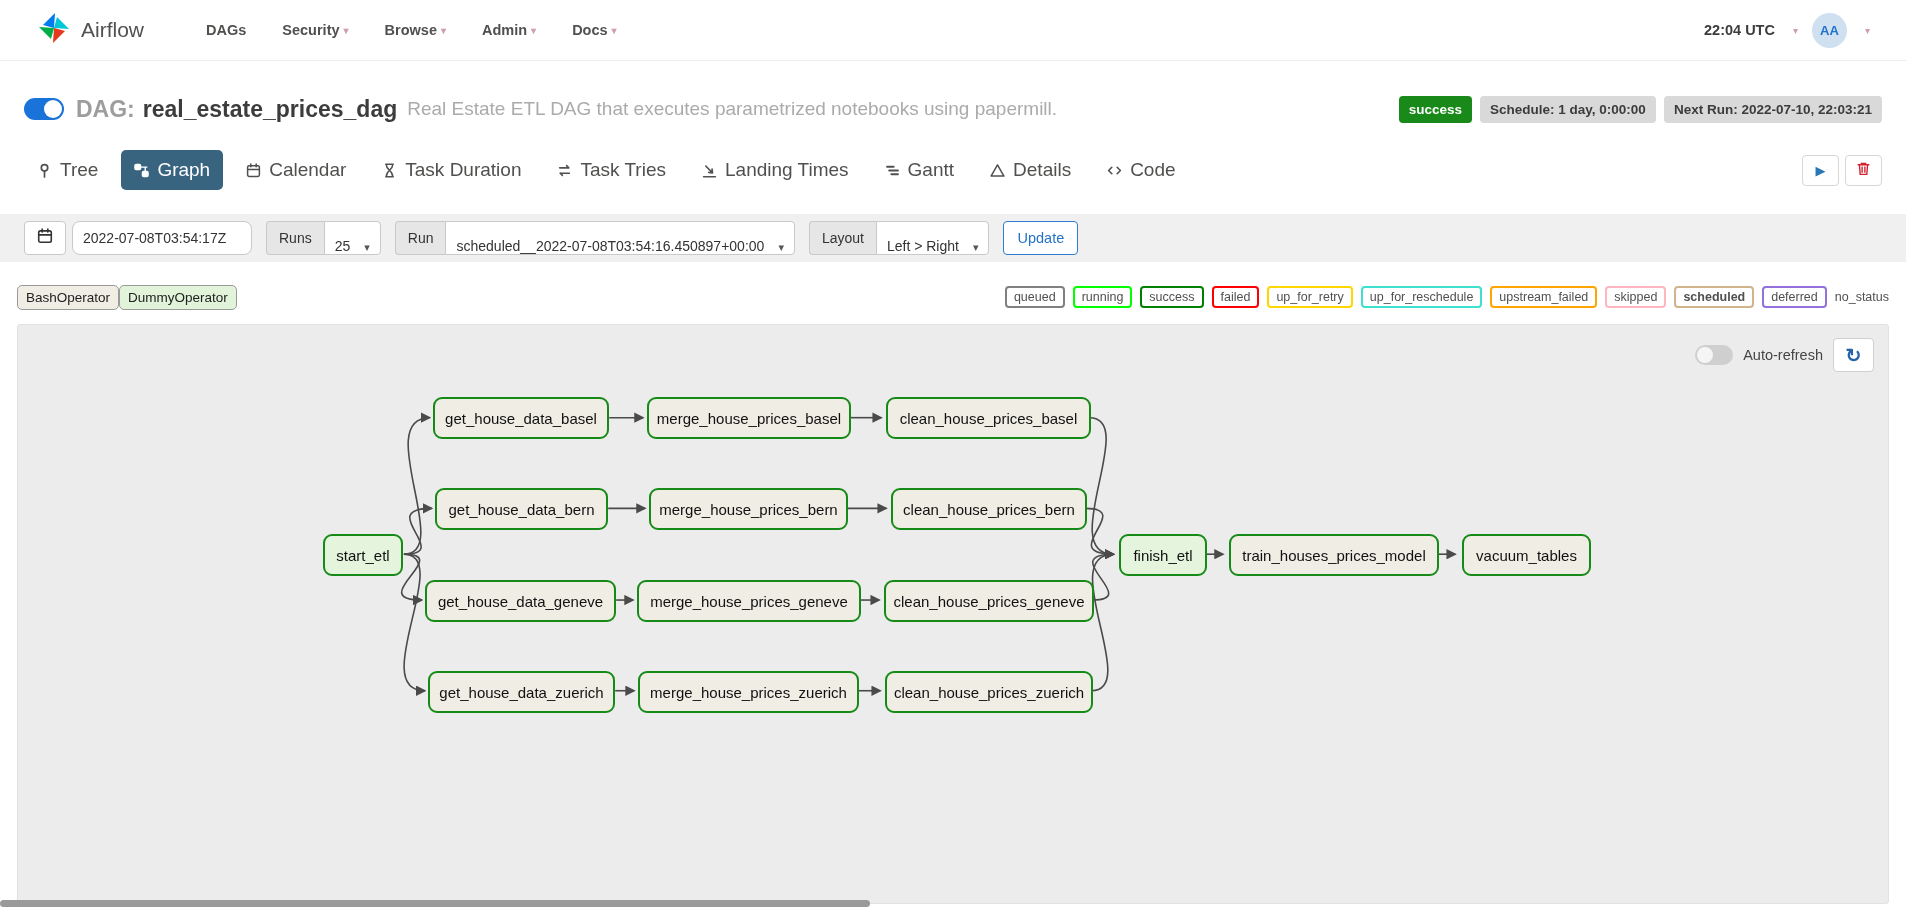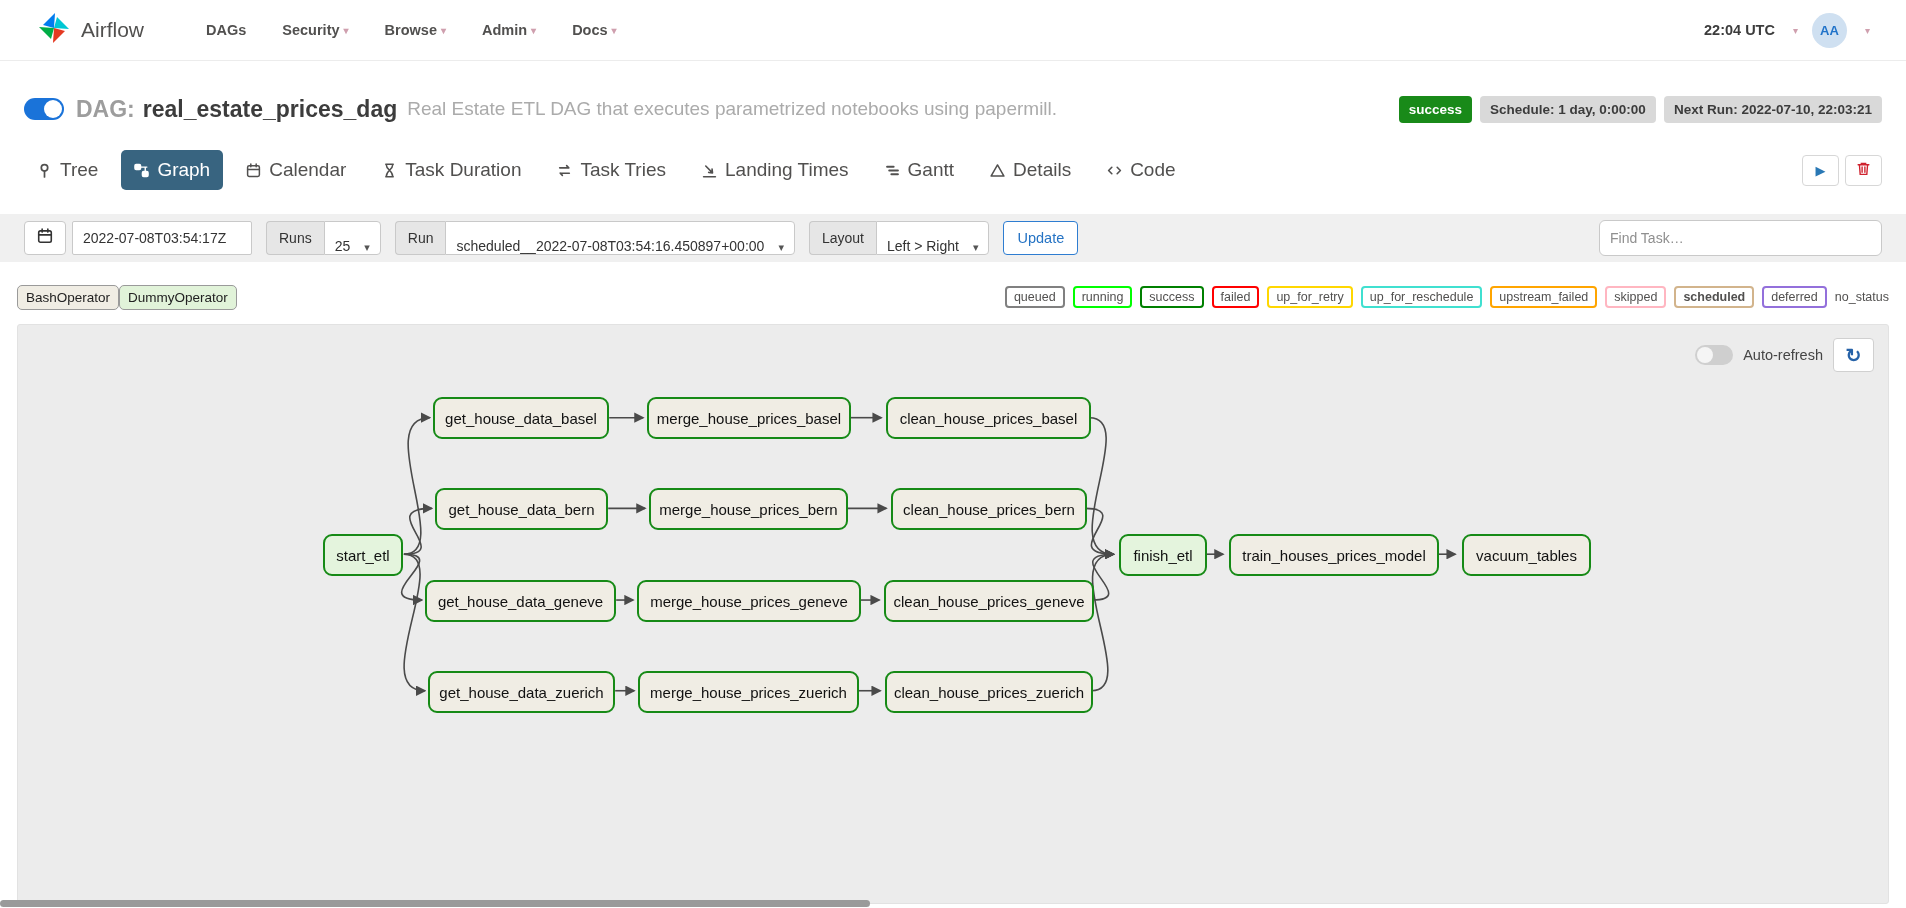--- a/index.html
+++ b/index.html
@@ -42,21 +42,21 @@
   .tab-actions { margin-left:auto; display:flex; gap:6px; }
   .icon-btn { width:37px; height:31px; background:#fff; border:1px solid #d7d7d7; border-radius:4px;
               display:flex; align-items:center; justify-content:center; cursor:pointer; }
   .play-glyph { color:#2978b5; font-size:13px; }
 
   
   .filter-bar { margin-top:24px; background:#f0f0f0; padding:7px 24px; height:48px;
                 display:flex; align-items:center; gap:14px; }
   .cal-btn { width:42px; height:34px; background:#fff; border:1px solid #c9c9c9; border-radius:4px;
              display:flex; align-items:center; justify-content:center; cursor:pointer; }
-  .text-input { height:34px; border:1px solid #c9c9c9; border-radius:2px; padding:0 10px;
+  .text-input { height:34px; border:1px solid #c9c9c9; border-radius:8px; padding:0 10px;
                 font-size:14px; font-family:"Liberation Sans",sans-serif; color:#333; background:#fff; }
   .date-input { width:180px; margin-left:-8px; }
   .igroup { display:flex; height:34px; }
   .igroup-label { background:#e6e6e6; border:1px solid #c9c9c9; border-right:none;
                   border-radius:4px 0 0 4px; display:flex; align-items:center; padding:0 12px;
                   font-size:14px; color:#333; }
   .select { background:#fff; border:1px solid #c9c9c9; border-radius:0 4px 4px 0;
             display:flex; align-items:flex-end; gap:14px; padding:0 10px; font-size:14px;
             color:#333; cursor:pointer; }
   .select .sel-caret { font-size:11px; color:#555; }
@@ -257,21 +257,20 @@
     </div>
   </div>
   <div class="igroup">
     <div class="igroup-label">Layout</div>
     <div class="select">
       <span>Left &gt; Right</span>
         <span class="sel-caret">▾</span>
     </div>
   </div>
   <button class="update-btn">Update</button>
-  <input class="text-input find-task" placeholder="Find Task…" style="">
 </div>
 
 <div class="legend-row">
   <div class="op-legend" id="op-legend">
       <span class="op-badge" style="background: rgb(240, 237, 228);">BashOperator</span>
       <span class="op-badge" style="background: rgb(225, 243, 217);">DummyOperator</span>
     </div>
   <div class="state-legend" id="state-legend">
       <span class="state-badge" style="border-color: rgb(128, 128, 128);">queued</span>
       <span class="state-badge" style="border-color: rgb(0, 255, 0);">running</span>

